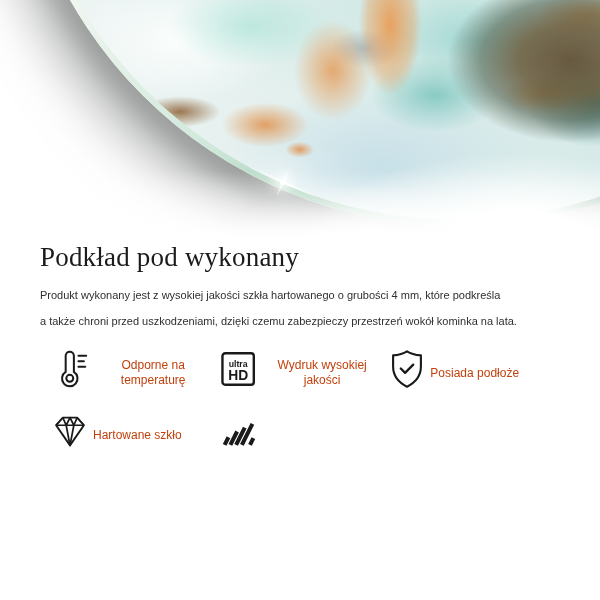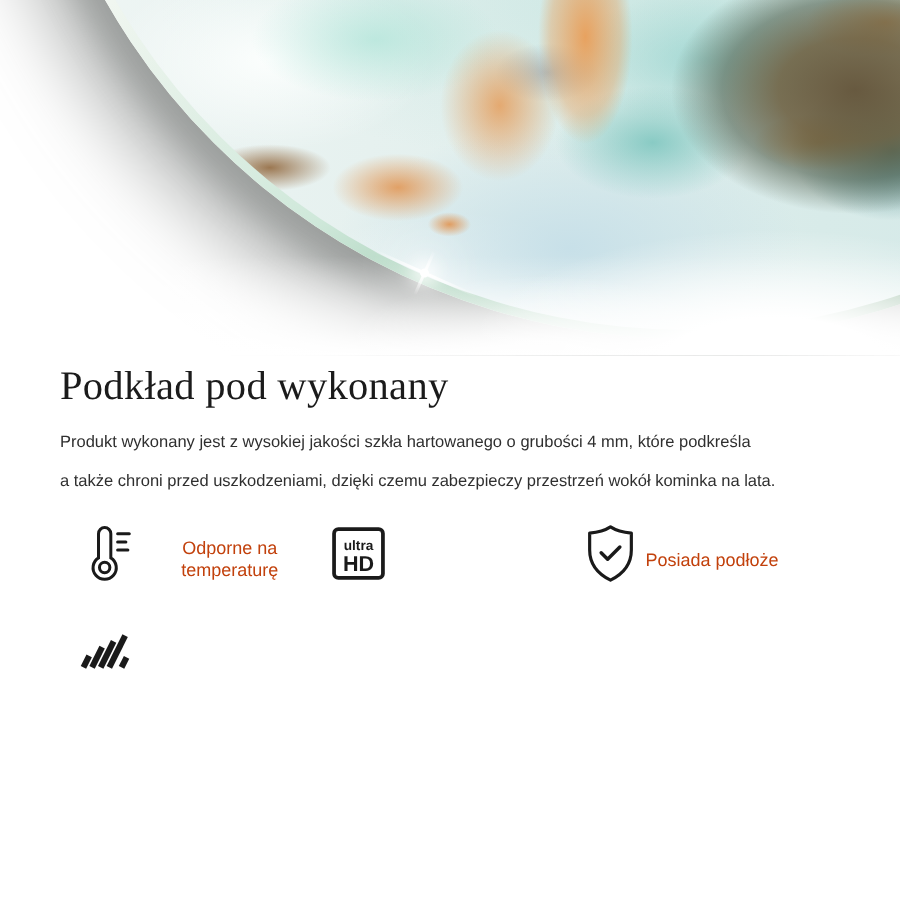--- a/index.html
+++ b/index.html
@@ -101,30 +101,38 @@
       </svg>
       <div class="lbl">Odporne na temperaturę</div>
     </div>
 
     <div class="feature">
       <svg viewBox="0 0 48 48">
         <rect class="ic-stroke" stroke-width="2.6" x="7" y="7" width="34" height="34" rx="3"></rect>
         <text x="24" y="21.5" text-anchor="middle" font-size="9.5" font-weight="600" fill="#1a1a1a">ultra</text>
         <text x="24" y="36" text-anchor="middle" font-size="15" font-weight="800" fill="#1a1a1a">HD</text>
       </svg>
+      <div class="lbl">Wydruk wysokiej jakości</div>
     </div>
 
     <div class="feature">
       <svg viewBox="0 0 48 48">
         <path class="ic-stroke" stroke-width="2.2" stroke-linejoin="round" d="M24 5.5 C27.5 7.8 32.5 9.3 38.5 9.8 V21.5 C38.5 31.5 32.5 38.3 24 42.5 C15.5 38.3 9.5 31.5 9.5 21.5 V9.8 C15.5 9.3 20.5 7.8 24 5.5 Z"></path>
         <path class="ic-stroke" stroke-width="2.4" stroke-linecap="round" stroke-linejoin="round" d="M17.5 23.5 L22 28 L30.5 19.5"></path>
       </svg>
       <div class="lbl">Posiada podłoże</div>
     </div>
 
+    <div class="feature">
+      <svg viewBox="0 0 48 48">
+        <path class="ic-stroke" stroke-width="2" stroke-linejoin="round" d="M9.5 18 L16.5 10 H31.5 L38.5 18 L24 39 Z"></path>
+        <path class="ic-stroke" stroke-width="1.8" stroke-linejoin="round" d="M9.5 18 H38.5 M16.5 10 L20 18 L24 10 L28 18 L31.5 10 M20 18 L24 39 L28 18"></path>
+      </svg>
+      <div class="lbl">Hartowane szkło</div>
+    </div>
 
     <div class="feature">
       <svg viewBox="0 0 48 48">
         <path class="ic-stroke" stroke-width="4.2" d="M9 38.5 L13 30.5"></path>
         <path class="ic-stroke" stroke-width="4.2" d="M15 38.5 L22 24.5"></path>
         <path class="ic-stroke" stroke-width="4.2" d="M21 38.5 L30 20.5"></path>
         <path class="ic-stroke" stroke-width="4.2" d="M27 38.5 L38 16.5"></path>
         <path class="ic-stroke" stroke-width="4.2" d="M35.5 38.5 L39 31.5"></path>
       </svg>
     </div>

